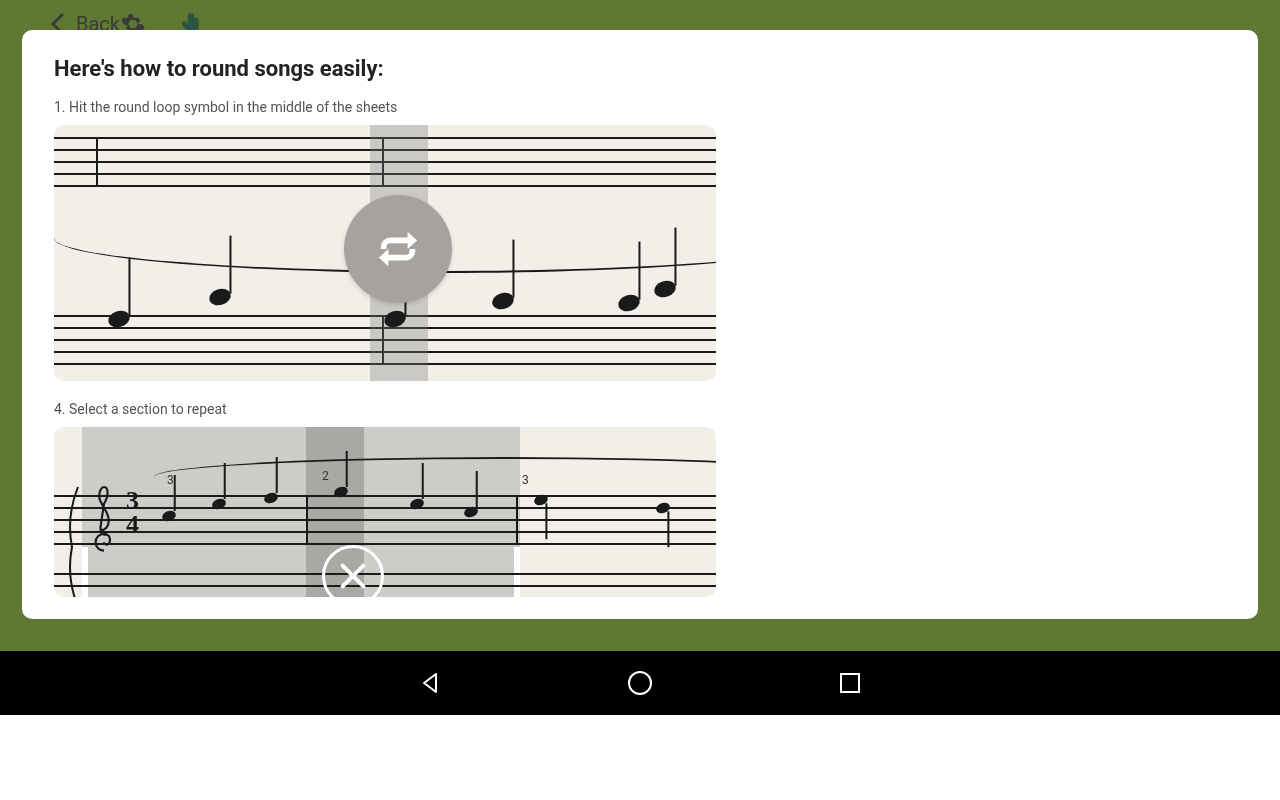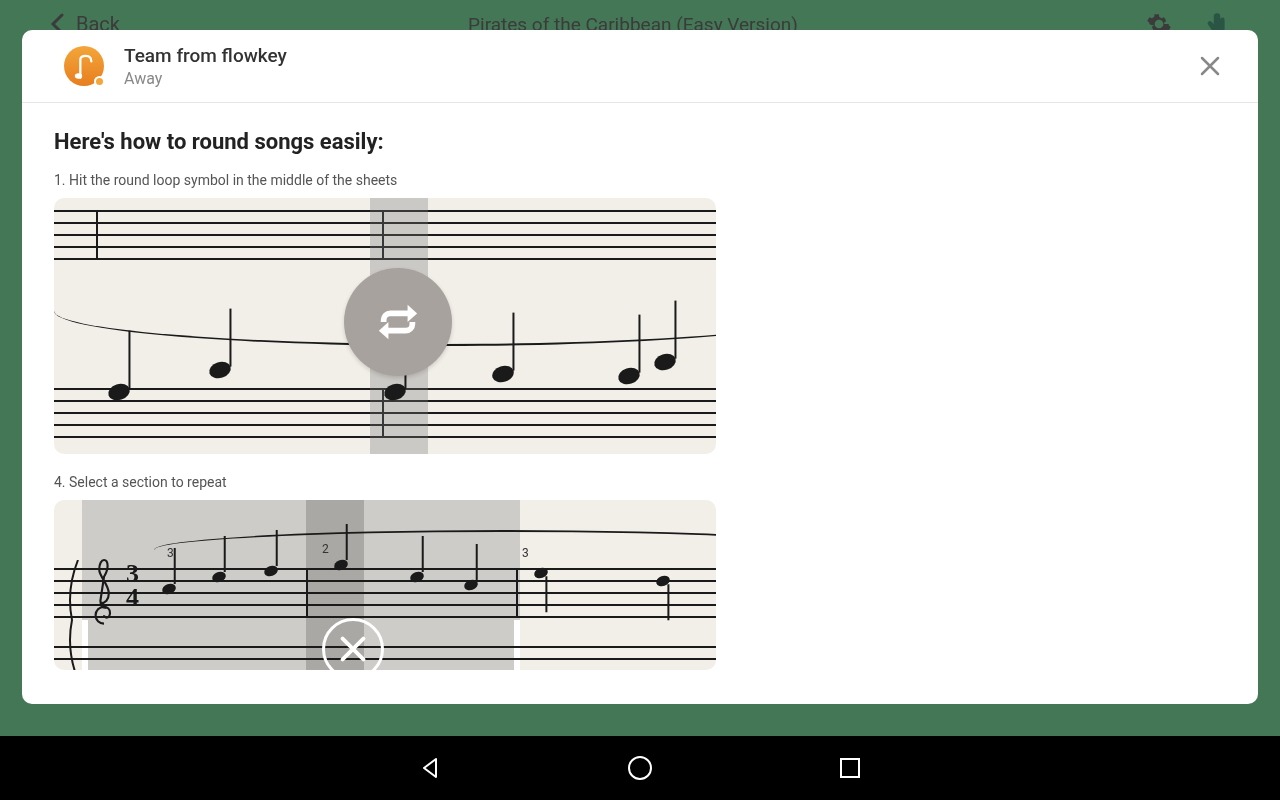--- a/index.html
+++ b/index.html
@@ -1,22 +1,22 @@
 <!DOCTYPE html>
 <html><head>
 <meta charset="utf-8">
 <style>
   * { margin: 0; padding: 0; box-sizing: border-box; }
   html, body { width: 1280px; height: 800px; overflow: hidden; font-family: -apple-system, BlinkMacSystemFont, "Segoe UI", Roboto, sans-serif; }
   
   .app-background {
     position: relative;
     width: 1280px;
-    height: 800px;
-    background: #86efac;
+    height: 715px;
+    background: #bef264;
   }
   
   .bg-header {
     position: absolute;
     top: 0; left: 0; right: 0;
     height: 48px;
     display: flex;
     align-items: center;
     padding: 0 50px;
     color: #777;
@@ -247,52 +247,33 @@
 <body>
 
 <div class="app-background">
   <div class="bg-header">
     <div class="bg-back">
       <svg width="14" height="22" viewBox="0 0 14 22">
           <path d="M12 2 L3 11 L12 20" stroke="#777" stroke-width="3" fill="none" stroke-linecap="round"></path>
         </svg>
       <span>Back</span>
     </div>
-    <div class="bg-title">Pirates of the Caribbean (Easy Version)</div>
     <div class="bg-icons">
       <svg width="26" height="26" viewBox="0 0 24 24">
           <path fill="#777" d="M12 8a4 4 0 100 8 4 4 0 000-8zm9 4a7 7 0 01-.1 1.2l2 1.6-2 3.4-2.4-1a7 7 0 01-2 1.2l-.4 2.6h-4l-.4-2.6a7 7 0 01-2-1.2l-2.4 1-2-3.4 2-1.6A7 7 0 013 12a7 7 0 01.1-1.2l-2-1.6 2-3.4 2.4 1a7 7 0 012-1.2L7.9 3h4l.4 2.6a7 7 0 012 1.2l2.4-1 2 3.4-2 1.6c.1.4.1.8.1 1.2z"></path>
         </svg>
       <svg width="26" height="26" viewBox="0 0 24 24">
           <path fill="#5a8" d="M12 2a3 3 0 00-3 3v7l-2-2a2 2 0 00-3 3l5 7a3 3 0 003 2h4a3 3 0 003-3V8a2 2 0 00-4 0V5a3 3 0 00-3-3z"></path>
         </svg>
     </div>
   </div>
 
   <div class="modal-overlay"></div>
 
   <div class="modal">
-    <div class="modal-header">
-      <div class="avatar">
-        <svg viewBox="0 0 24 30">
-          <path d="M8 28 Q8 8 8 8 Q8 4 14 4 Q20 4 20 10" fill="none" stroke="#fff" stroke-width="2.5" stroke-linecap="round"></path>
-          <ellipse cx="6" cy="26" rx="4" ry="3" fill="#fff"></ellipse>
-        </svg>
-        <div class="avatar-dot"></div>
-      </div>
-      <div class="sender-block">
-        <div class="sender-name">Team from flowkey</div>
-        <div class="sender-status">Away</div>
-      </div>
-      <div class="close-btn">
-        <svg width="20" height="20" viewBox="0 0 20 20">
-          <path d="M2 2 L18 18 M18 2 L2 18" stroke="#888" stroke-width="2.5" stroke-linecap="round"></path>
-        </svg>
-      </div>
-    </div>
 
     <div class="modal-body">
       <div class="heading">Here's how to round songs easily:</div>
       <div class="step">1. Hit the round loop symbol in the middle of the sheets</div>
 
       <div class="illustration ill1">
 
         <div class="staff" style="top:12px;">
           <div class="line"></div>
             <div class="line"></div>

